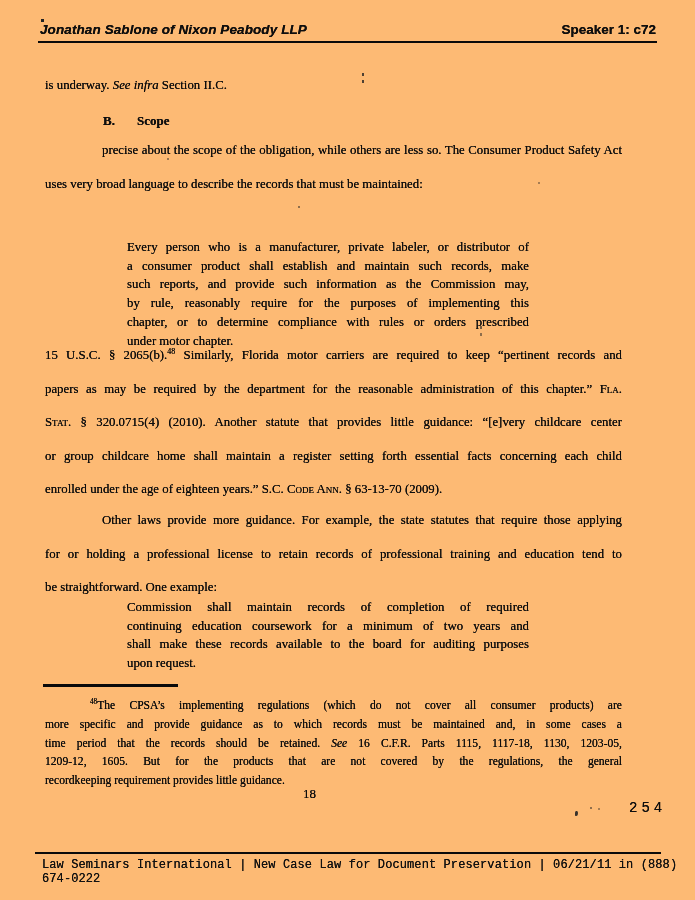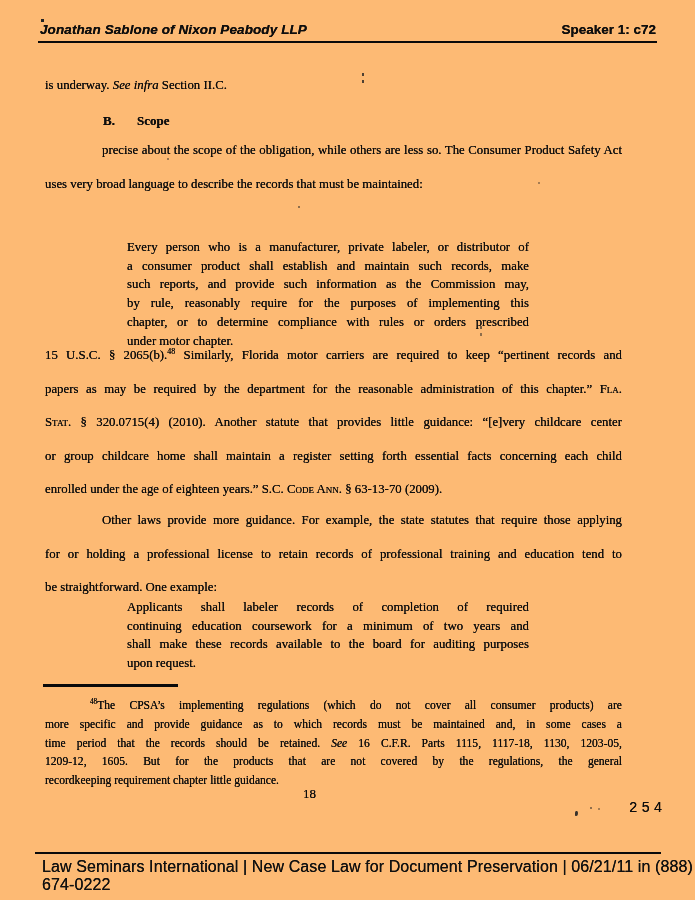--- a/index.html
+++ b/index.html
@@ -32,22 +32,22 @@
   .heading .h-num{display:inline-block;margin-left:58px;width:34px;}
   
   .fn-rule{position:absolute;left:43px;top:684px;width:135px;height:3px;background:#0a0a0a;}
   .footnote .tline{line-height:18.8px;font-size:11.6px;}
   
   .pageno{position:absolute;left:303px;top:786px;font-size:13px;}
   .bates{position:absolute;left:611px;top:800px;font-family:"Liberation Mono","DejaVu Sans Mono",monospace;
     font-size:14px;letter-spacing:4px;margin-left:18px;}
   
   .ftr-rule{position:absolute;left:35px;top:852px;width:626px;height:2.2px;background:#0a0a0a;}
-  .ftr-text{position:absolute;left:42px;top:858px;font-family:Liberation Sans, sans-serif;
-    font-size:16px;letter-spacing:.1px;color:#111;}
+  .ftr-text{position:absolute;left:42px;top:858px;font-family:Liberation Mono, monospace;
+    font-size:12px;letter-spacing:.1px;color:#111;}
   
   .speck{position:absolute;background:#222;}
 </style>
 </head>
 <body>
 
 <div class="page">
 
   <div class="hdr-left">Jonathan Sablone of Nixon Peabody LLP</div>
   <div class="hdr-right">Speaker 1: c72</div>
@@ -83,33 +83,33 @@
       <div class="tline tlast"><span>enrolled under the age of eighteen years.”  S.C. </span><span class="r-sc">Code Ann.</span><span> § 63-13-70 (2009).</span></div>
     </div>
 
   <div class="blk body-sp first-indent" style="top:504px">
       <div class="tline"><span>Other laws provide more guidance.  For example, the state statutes that require those applying</span></div>
       <div class="tline"><span>for or holding a professional license to retain records of professional training and education tend to</span></div>
       <div class="tline tlast"><span>be straightforward.  One example:</span></div>
     </div>
 
   <div class="blk quote" style="top:598px">
-      <div class="tline"><span>Applicants shall labeler records of completion of required</span></div>
+      <div class="tline"><span>Commission shall maintain records of completion of required</span></div>
       <div class="tline"><span>continuing education coursework for a minimum of two years and</span></div>
       <div class="tline"><span>shall make these records available to the board for auditing purposes</span></div>
       <div class="tline tlast"><span>upon request.</span></div>
     </div>
 
   <div class="fn-rule"></div>
   <div class="blk footnote fn-indent" style="top:697px">
       <div class="tline"><span class="r-sup">48</span><span>The CPSA’s implementing regulations (which do not cover all consumer products) are</span></div>
       <div class="tline"><span>more specific and provide guidance as to which records must be maintained and, in some cases a</span></div>
       <div class="tline"><span>time period that the records should be retained. </span><span class="r-i">See</span><span> 16 C.F.R. Parts 1115, 1117-18, 1130, 1203-05,</span></div>
       <div class="tline"><span>1209-12, 1605.  But for the products that are not covered by the regulations, the general</span></div>
-      <div class="tline tlast"><span>recordkeeping requirement chapter little guidance.</span></div>
+      <div class="tline tlast"><span>recordkeeping requirement provides little guidance.</span></div>
     </div>
 
   <div class="pageno">18</div>
   <div class="bates">254</div>
 
   <div class="ftr-rule"></div>
   <div class="ftr-text">Law Seminars International | New Case Law for Document Preservation | 06/21/11 in (888) 674-0222</div>
 
   <div class="speck" style="left:41px;top:19px;width:3px;height:3px"></div>
   <div class="speck" style="left:362px;top:73px;width:2px;height:3px;opacity:.8"></div>

